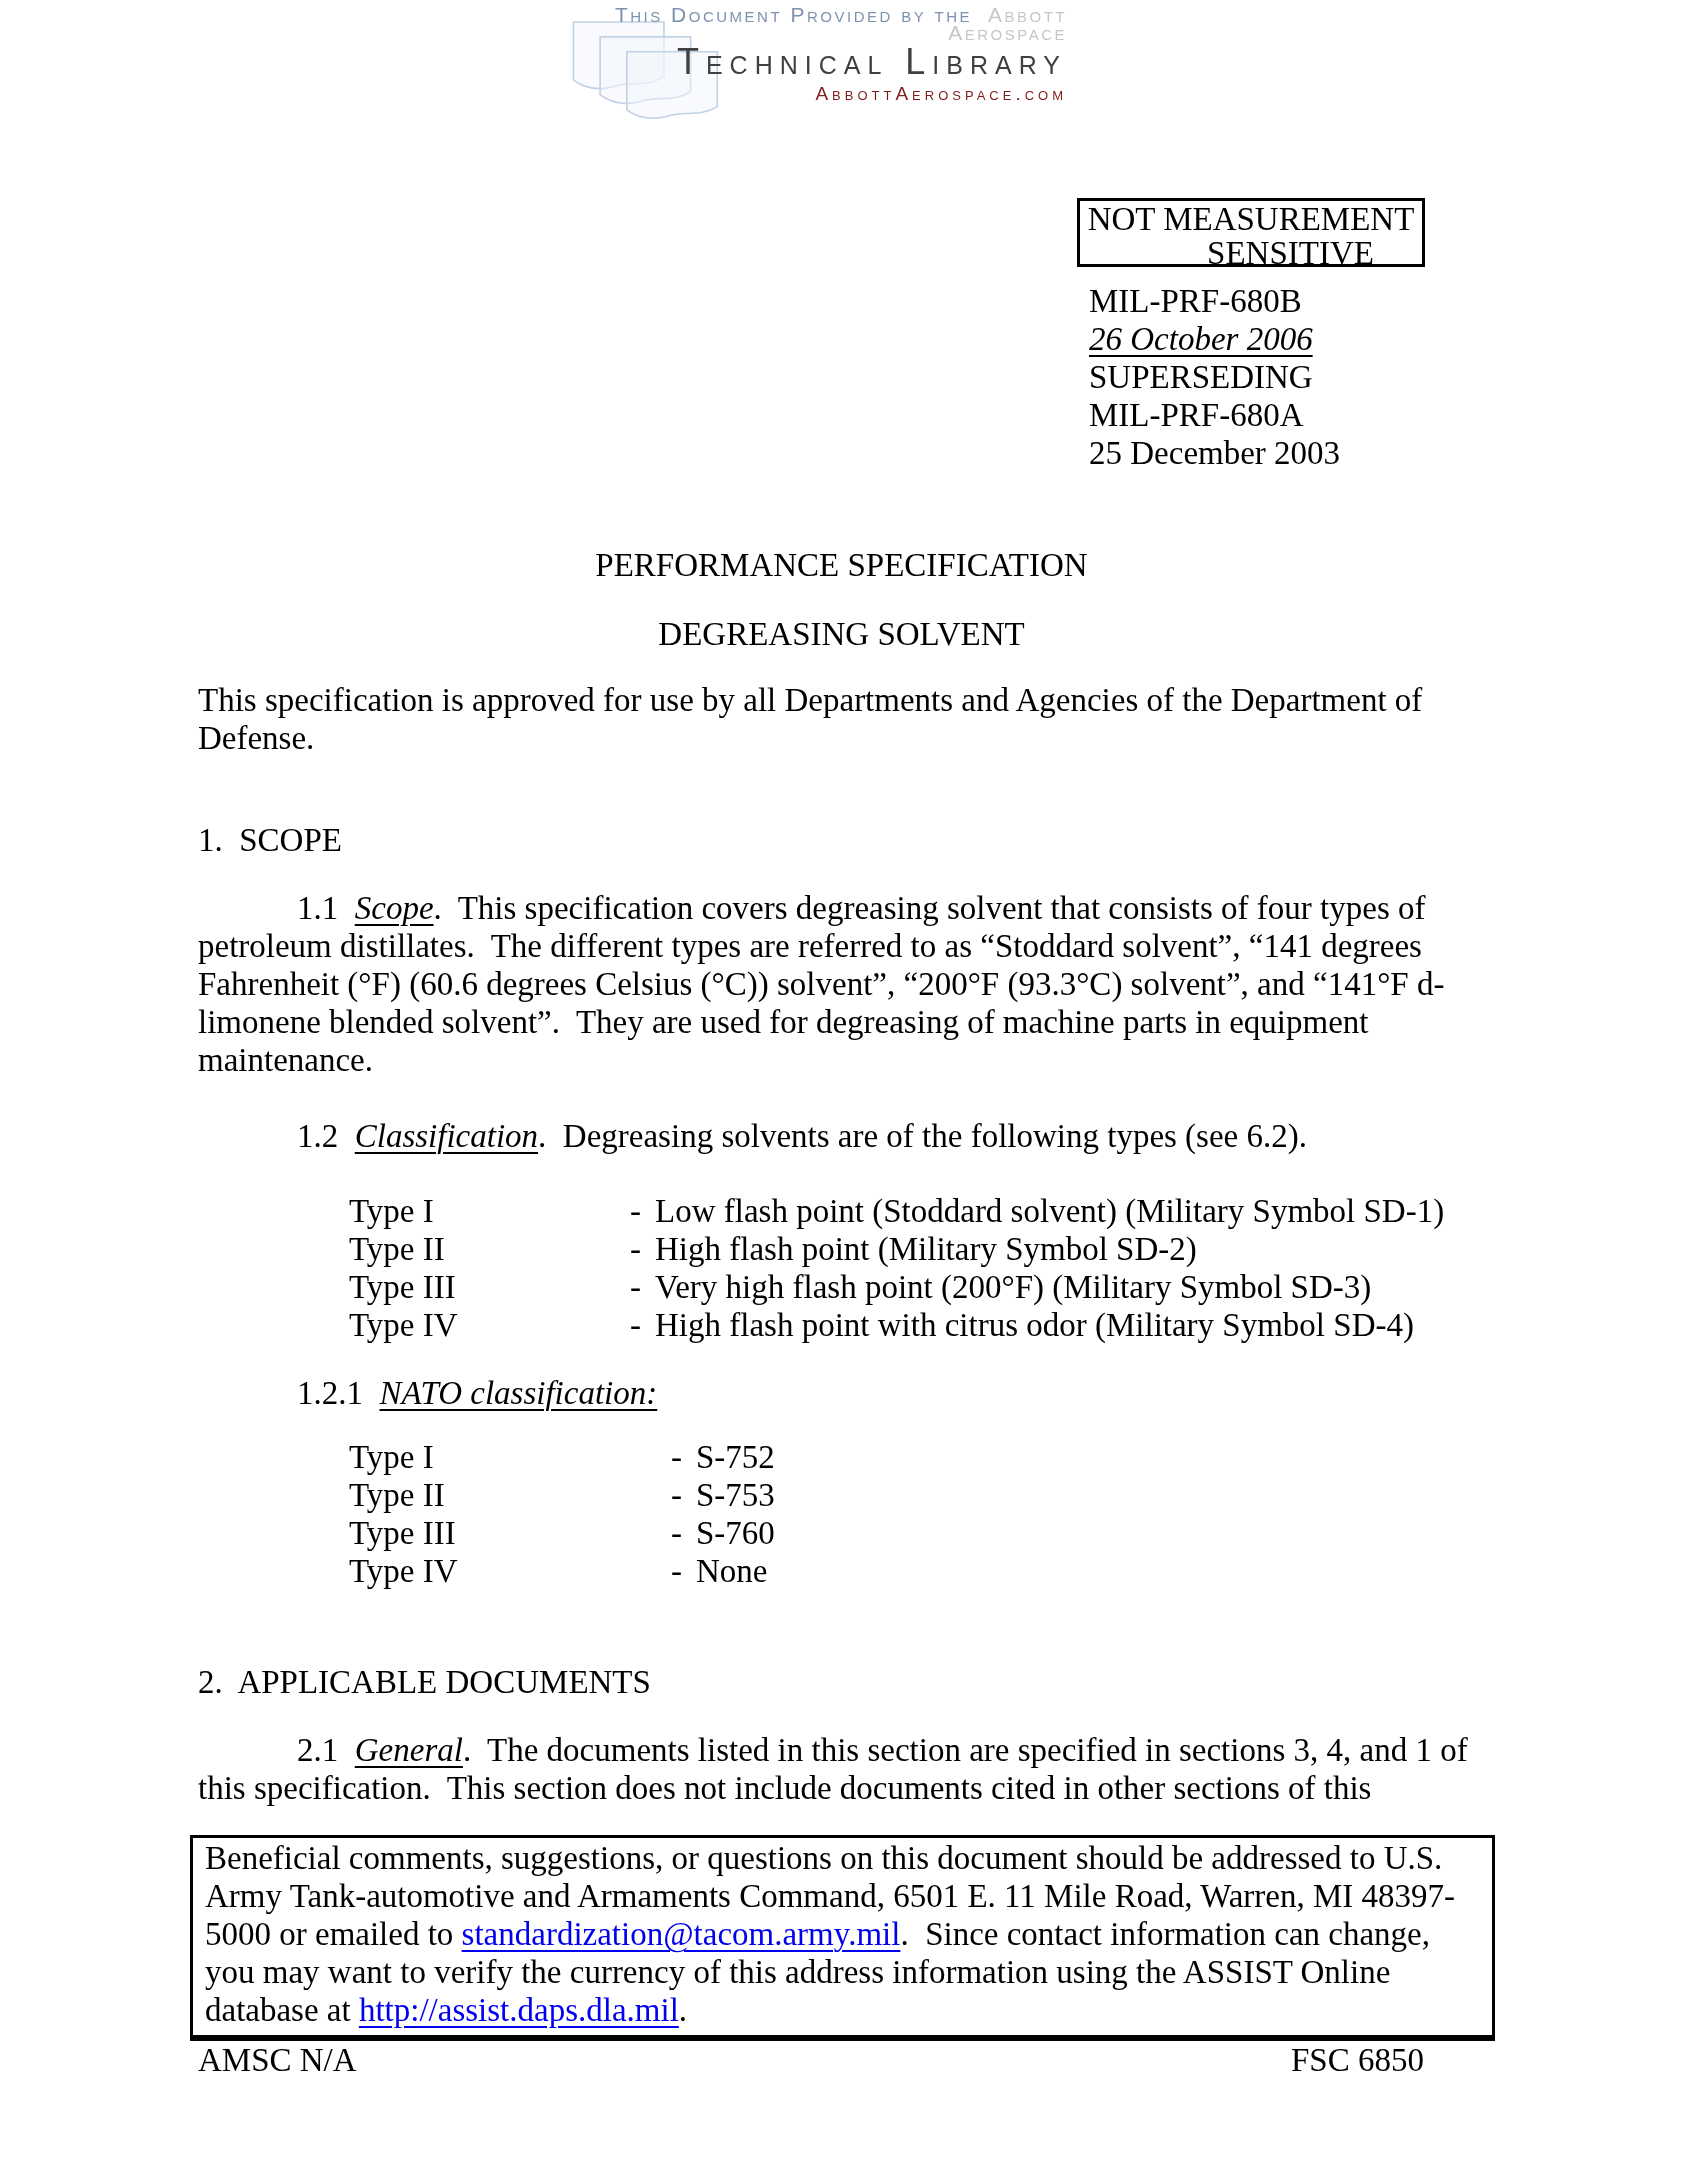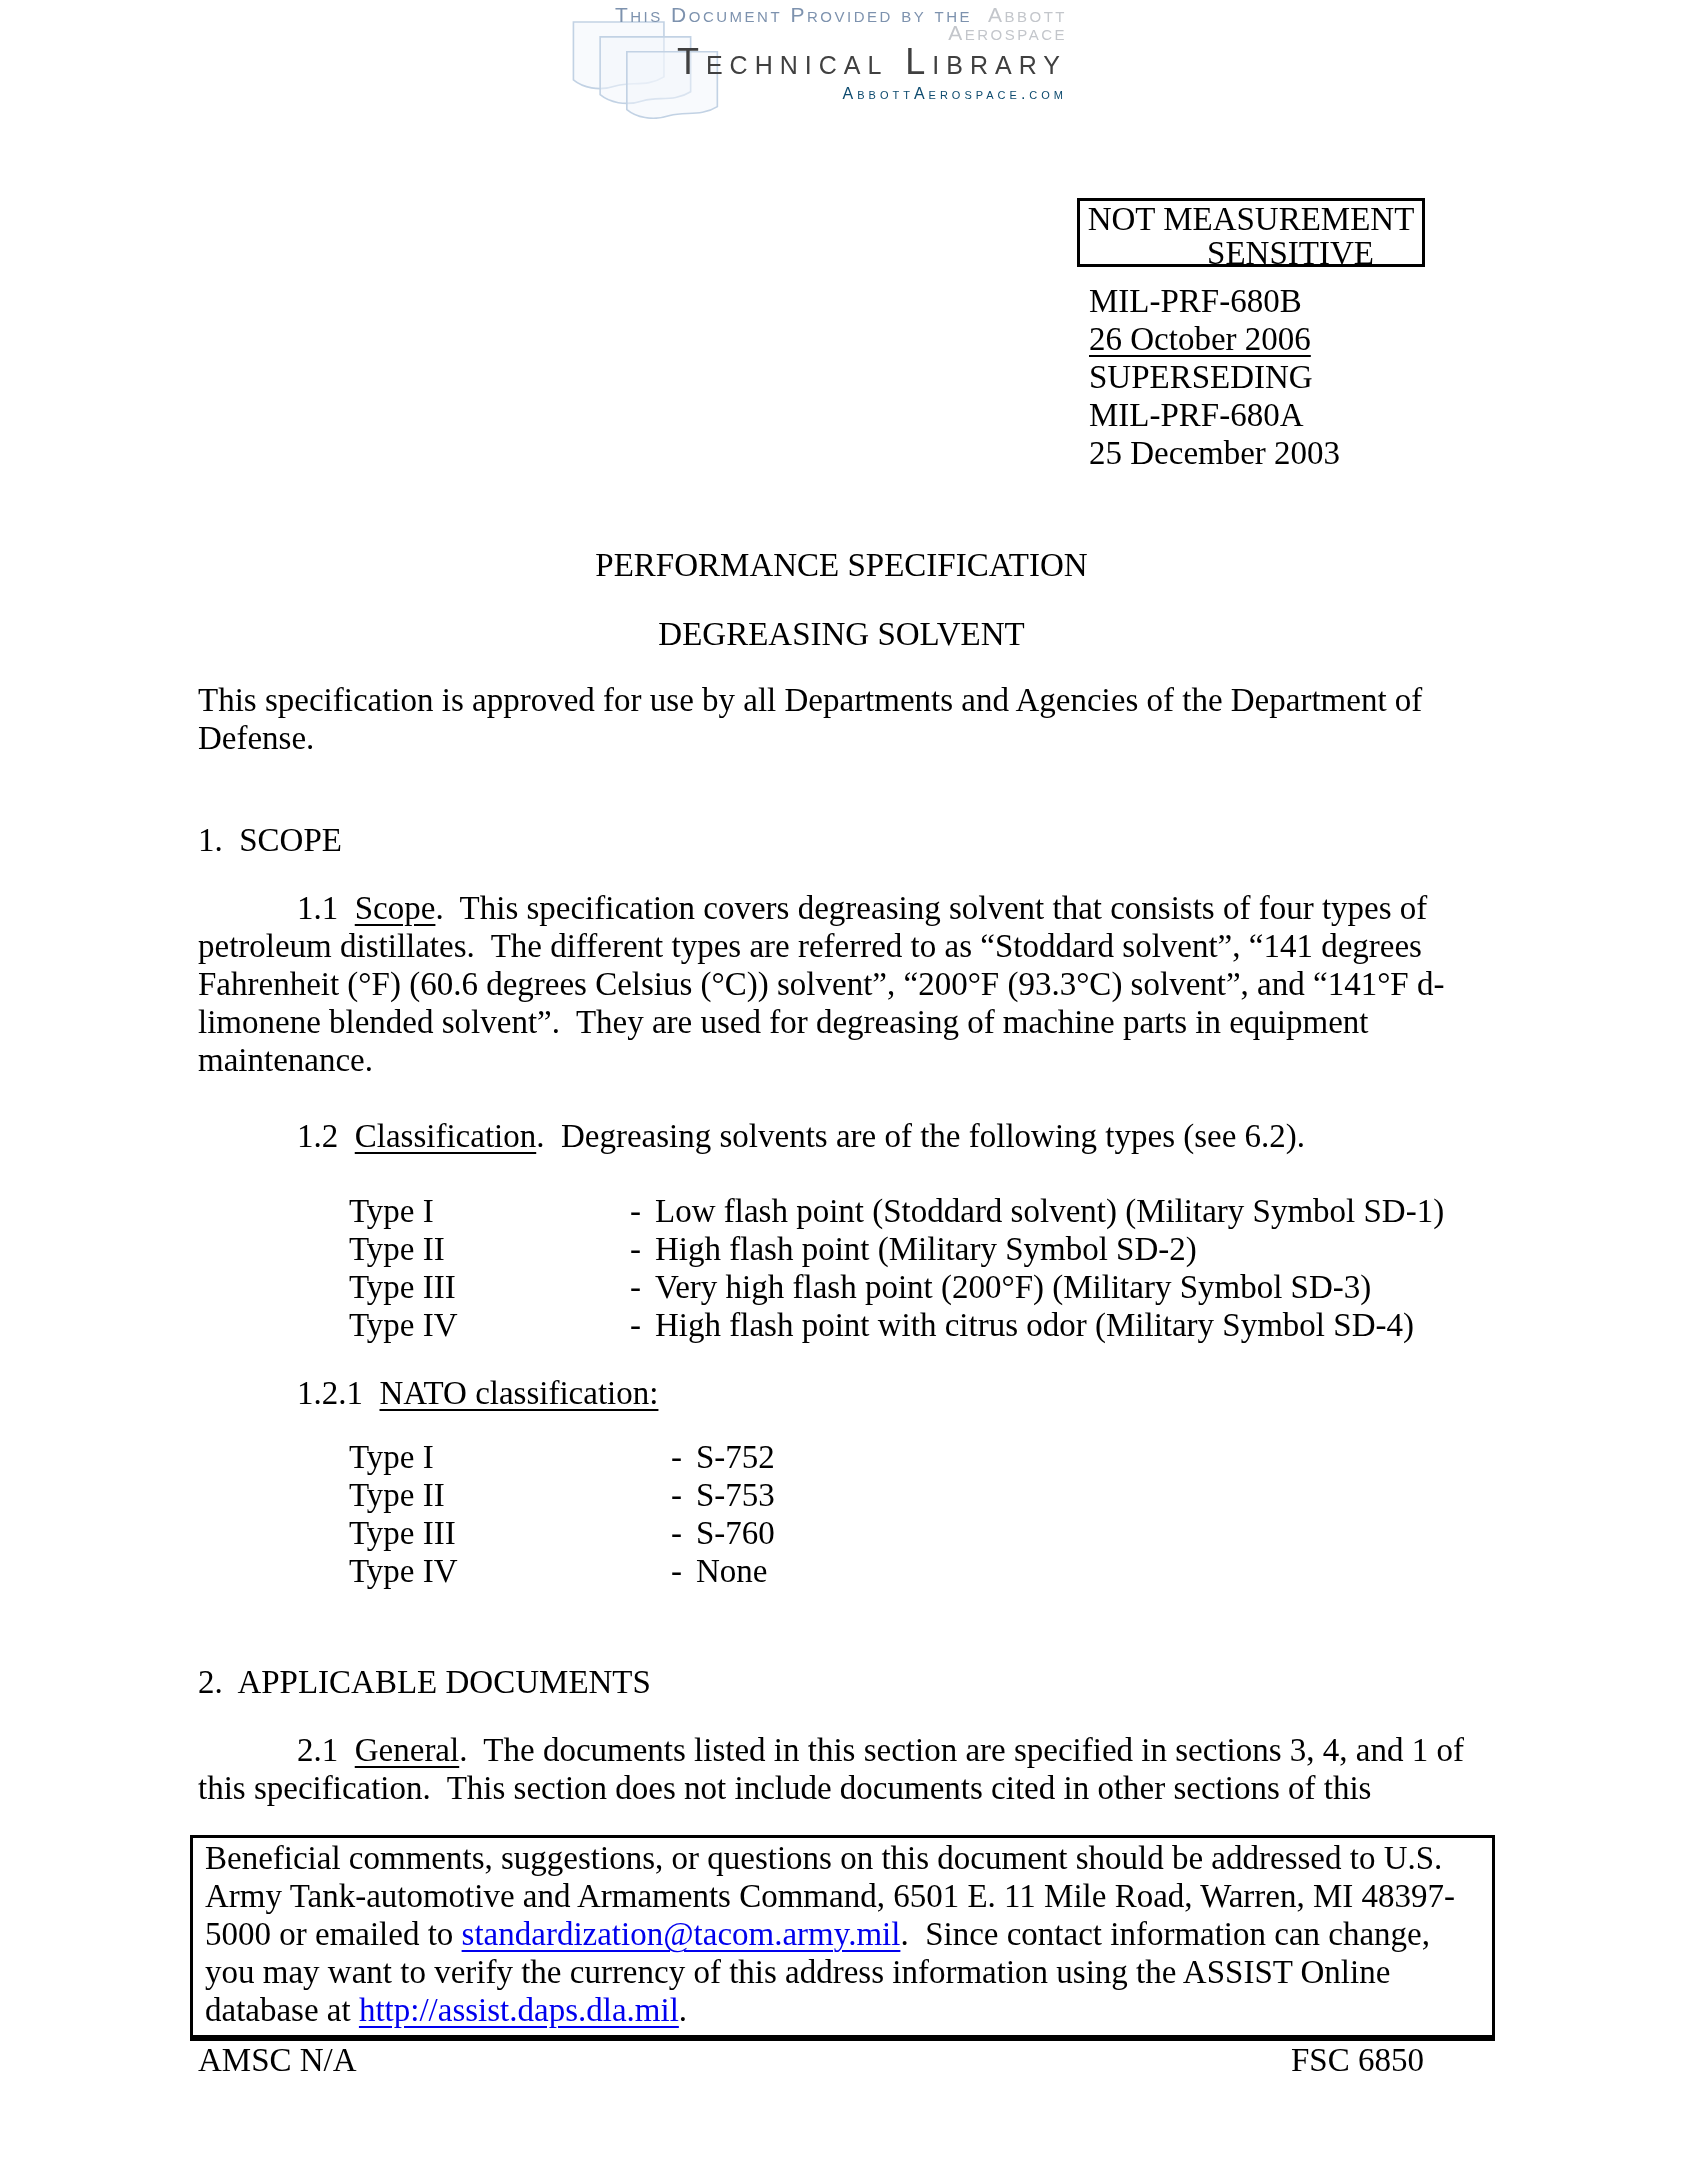--- a/index.html
+++ b/index.html
@@ -7,34 +7,34 @@
         font-family:"Liberation Serif","DejaVu Serif",serif;font-size:33px;line-height:38px;color:#000;}
 
   
   .logo{position:absolute;left:552px;top:6px;width:515px;height:115px;}
   .pages-icon{position:absolute;left:14px;top:14px;}
   .logo-text{position:absolute;right:0;top:0;width:100%;text-align:right;
              font-family:"Liberation Sans","DejaVu Sans",sans-serif;font-variant:small-caps;}
   .l1{font-size:21px;line-height:18px;letter-spacing:2.5px;color:#7d92ae;}
   .l1b{color:#c3c6cb;margin-left:16px;}
   .l2{font-size:36px;line-height:38px;letter-spacing:7px;color:#404040;margin-top:1px;}
-  .l3{font-size:16px;line-height:19px;letter-spacing:4px;color:#0c4a6e;margin-top:3px;}
+  .l3{font-size:19px;line-height:19px;letter-spacing:4px;color:#7f1d1d;margin-top:3px;}
 
   
   .sens-box{position:absolute;left:1077px;top:198px;width:348px;height:69px;box-sizing:border-box;
             border:3px solid #000;text-align:center;line-height:34px;padding-top:1px;}
   .sens2{padding-left:79px;}
   .id-block{position:absolute;left:1089px;top:282px;line-height:38px;}
 
   
   .abs{position:absolute;white-space:pre-wrap;}
   .c{position:absolute;left:0;width:1683px;text-align:center;white-space:pre-wrap;}
   .body{left:198px;width:1292px;}
   .ind{text-indent:99px;}
-  .u{text-decoration:underline;text-decoration-thickness:2px;text-underline-offset:5px;}
+  .u{text-decoration:underline;text-decoration-thickness:2px;text-underline-offset:5px;font-style:italic;}
 
   
   .tlist{position:absolute;left:349px;}
   .trow{display:grid;line-height:38px;white-space:pre-wrap;}
   .tlist-1 .trow{grid-template-columns:281px auto;}
   .tlist-2 .trow{grid-template-columns:322px auto;}
   .tdash{margin-right:14px;}
 
   
   .fbox{position:absolute;left:190px;top:1835px;width:1305px;box-sizing:border-box;

